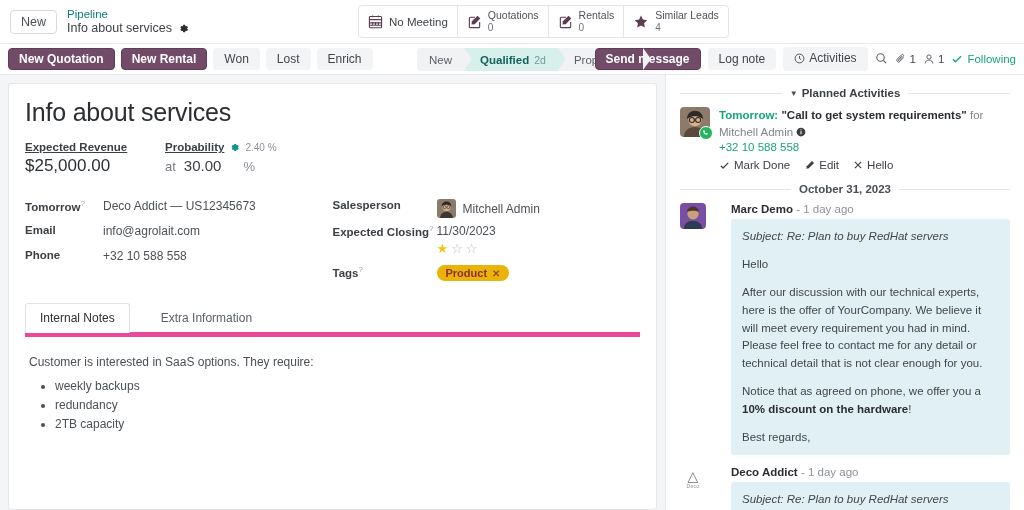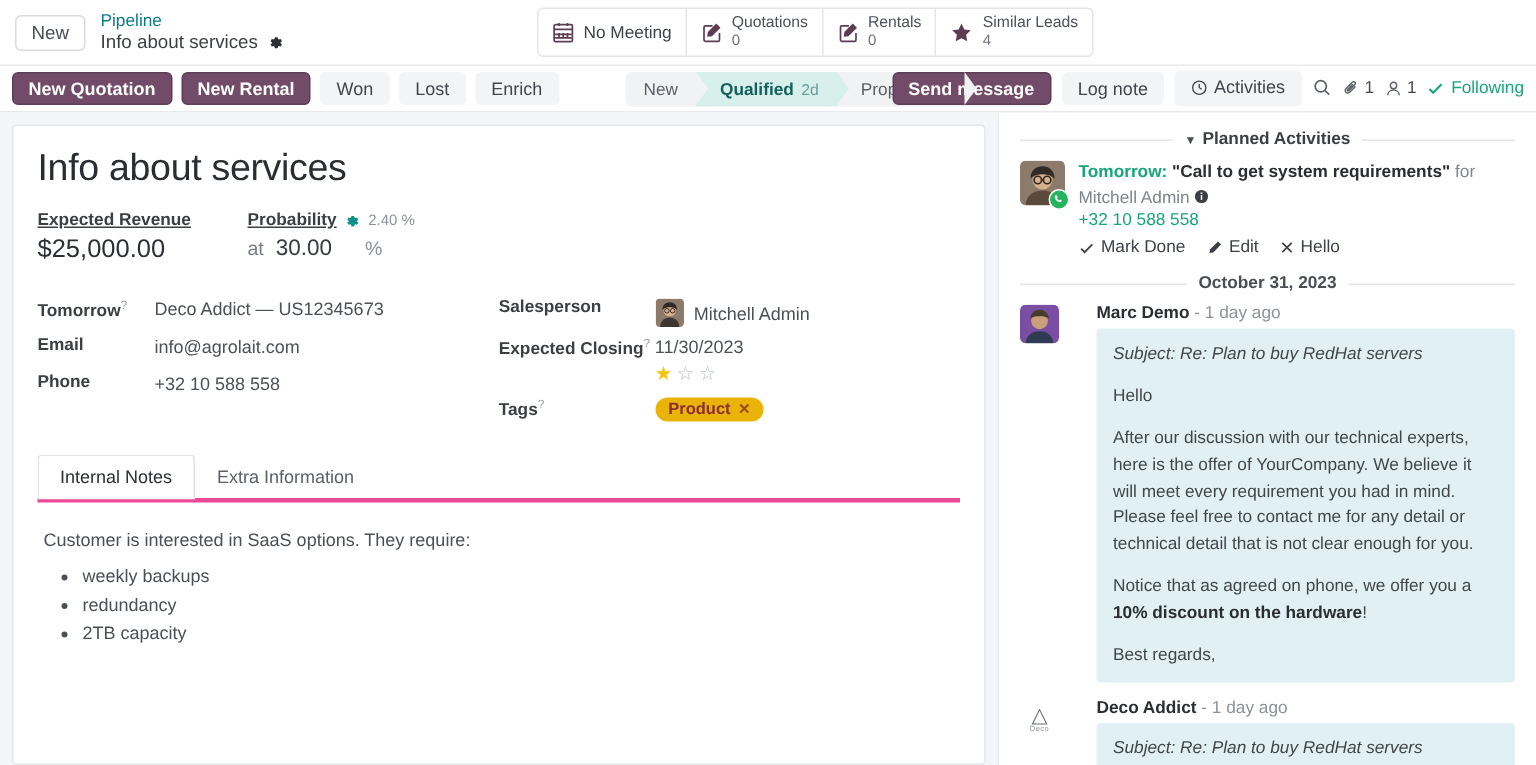--- a/index.html
+++ b/index.html
@@ -160,21 +160,21 @@
   .star-off { color: #b8bdc3; }
   .tag {
     display: inline-flex; align-items: center; gap: 5px;
     background: #eab308; color: #8c2f2f; border-radius: 10px;
     padding: 2px 9px; font-size: 11px; font-weight: bold;
   }
   .tag-x { font-size: 10px; opacity: .8; cursor: pointer; }
 
   
   .notebook { margin-top: 6px; }
-  .nb-tabs { display: flex; border-bottom: 3px solid #ec4899; gap: 0; }
+  .nb-tabs { display: flex; border-bottom: 5px solid #ec4899; gap: 16px; }
   .nb-tab {
     padding: 7px 14px; font-size: 12px; color: #5b6068; cursor: pointer;
     border: 1px solid transparent; border-bottom: none; margin-bottom: -1px;
   }
   .nb-tab.active {
     color: #2c3035; background: #fff;
     border-color: #dfe2e6; border-radius: 3px 3px 0 0;
     border-bottom: 1px solid #fff;
   }
   .nb-body { padding: 18px 4px; font-size: 12px; color: #4b5057; }

